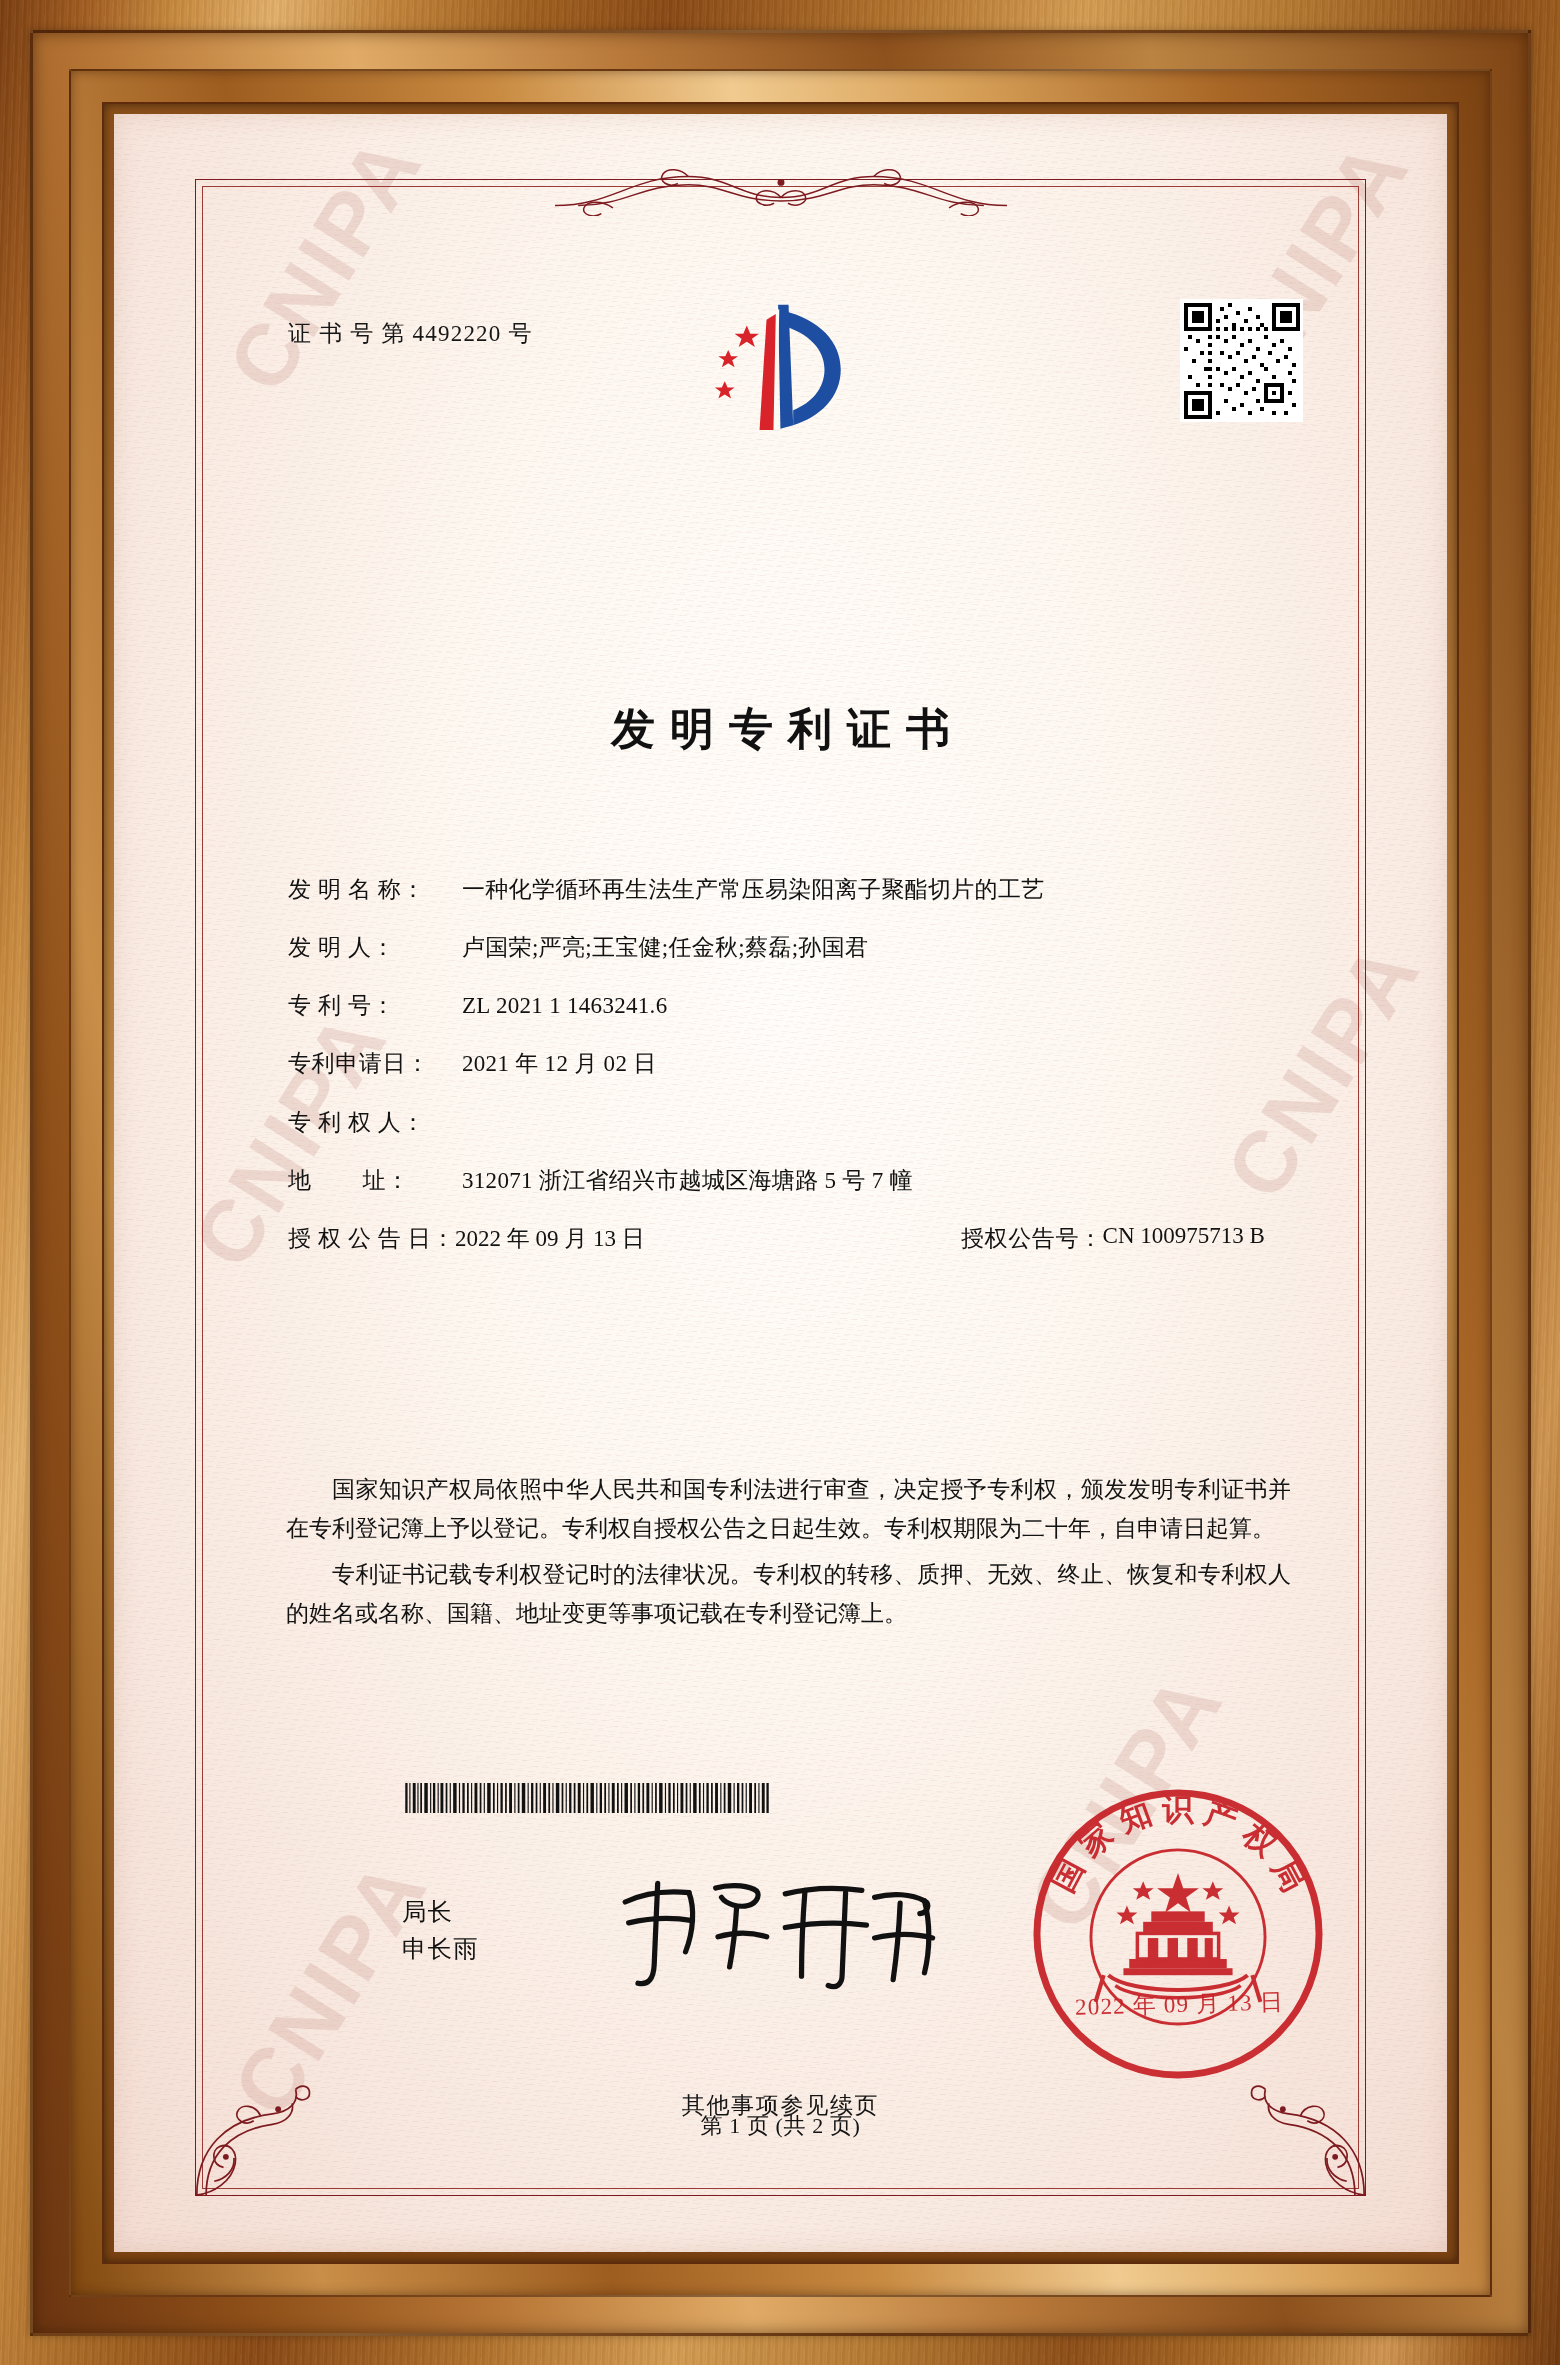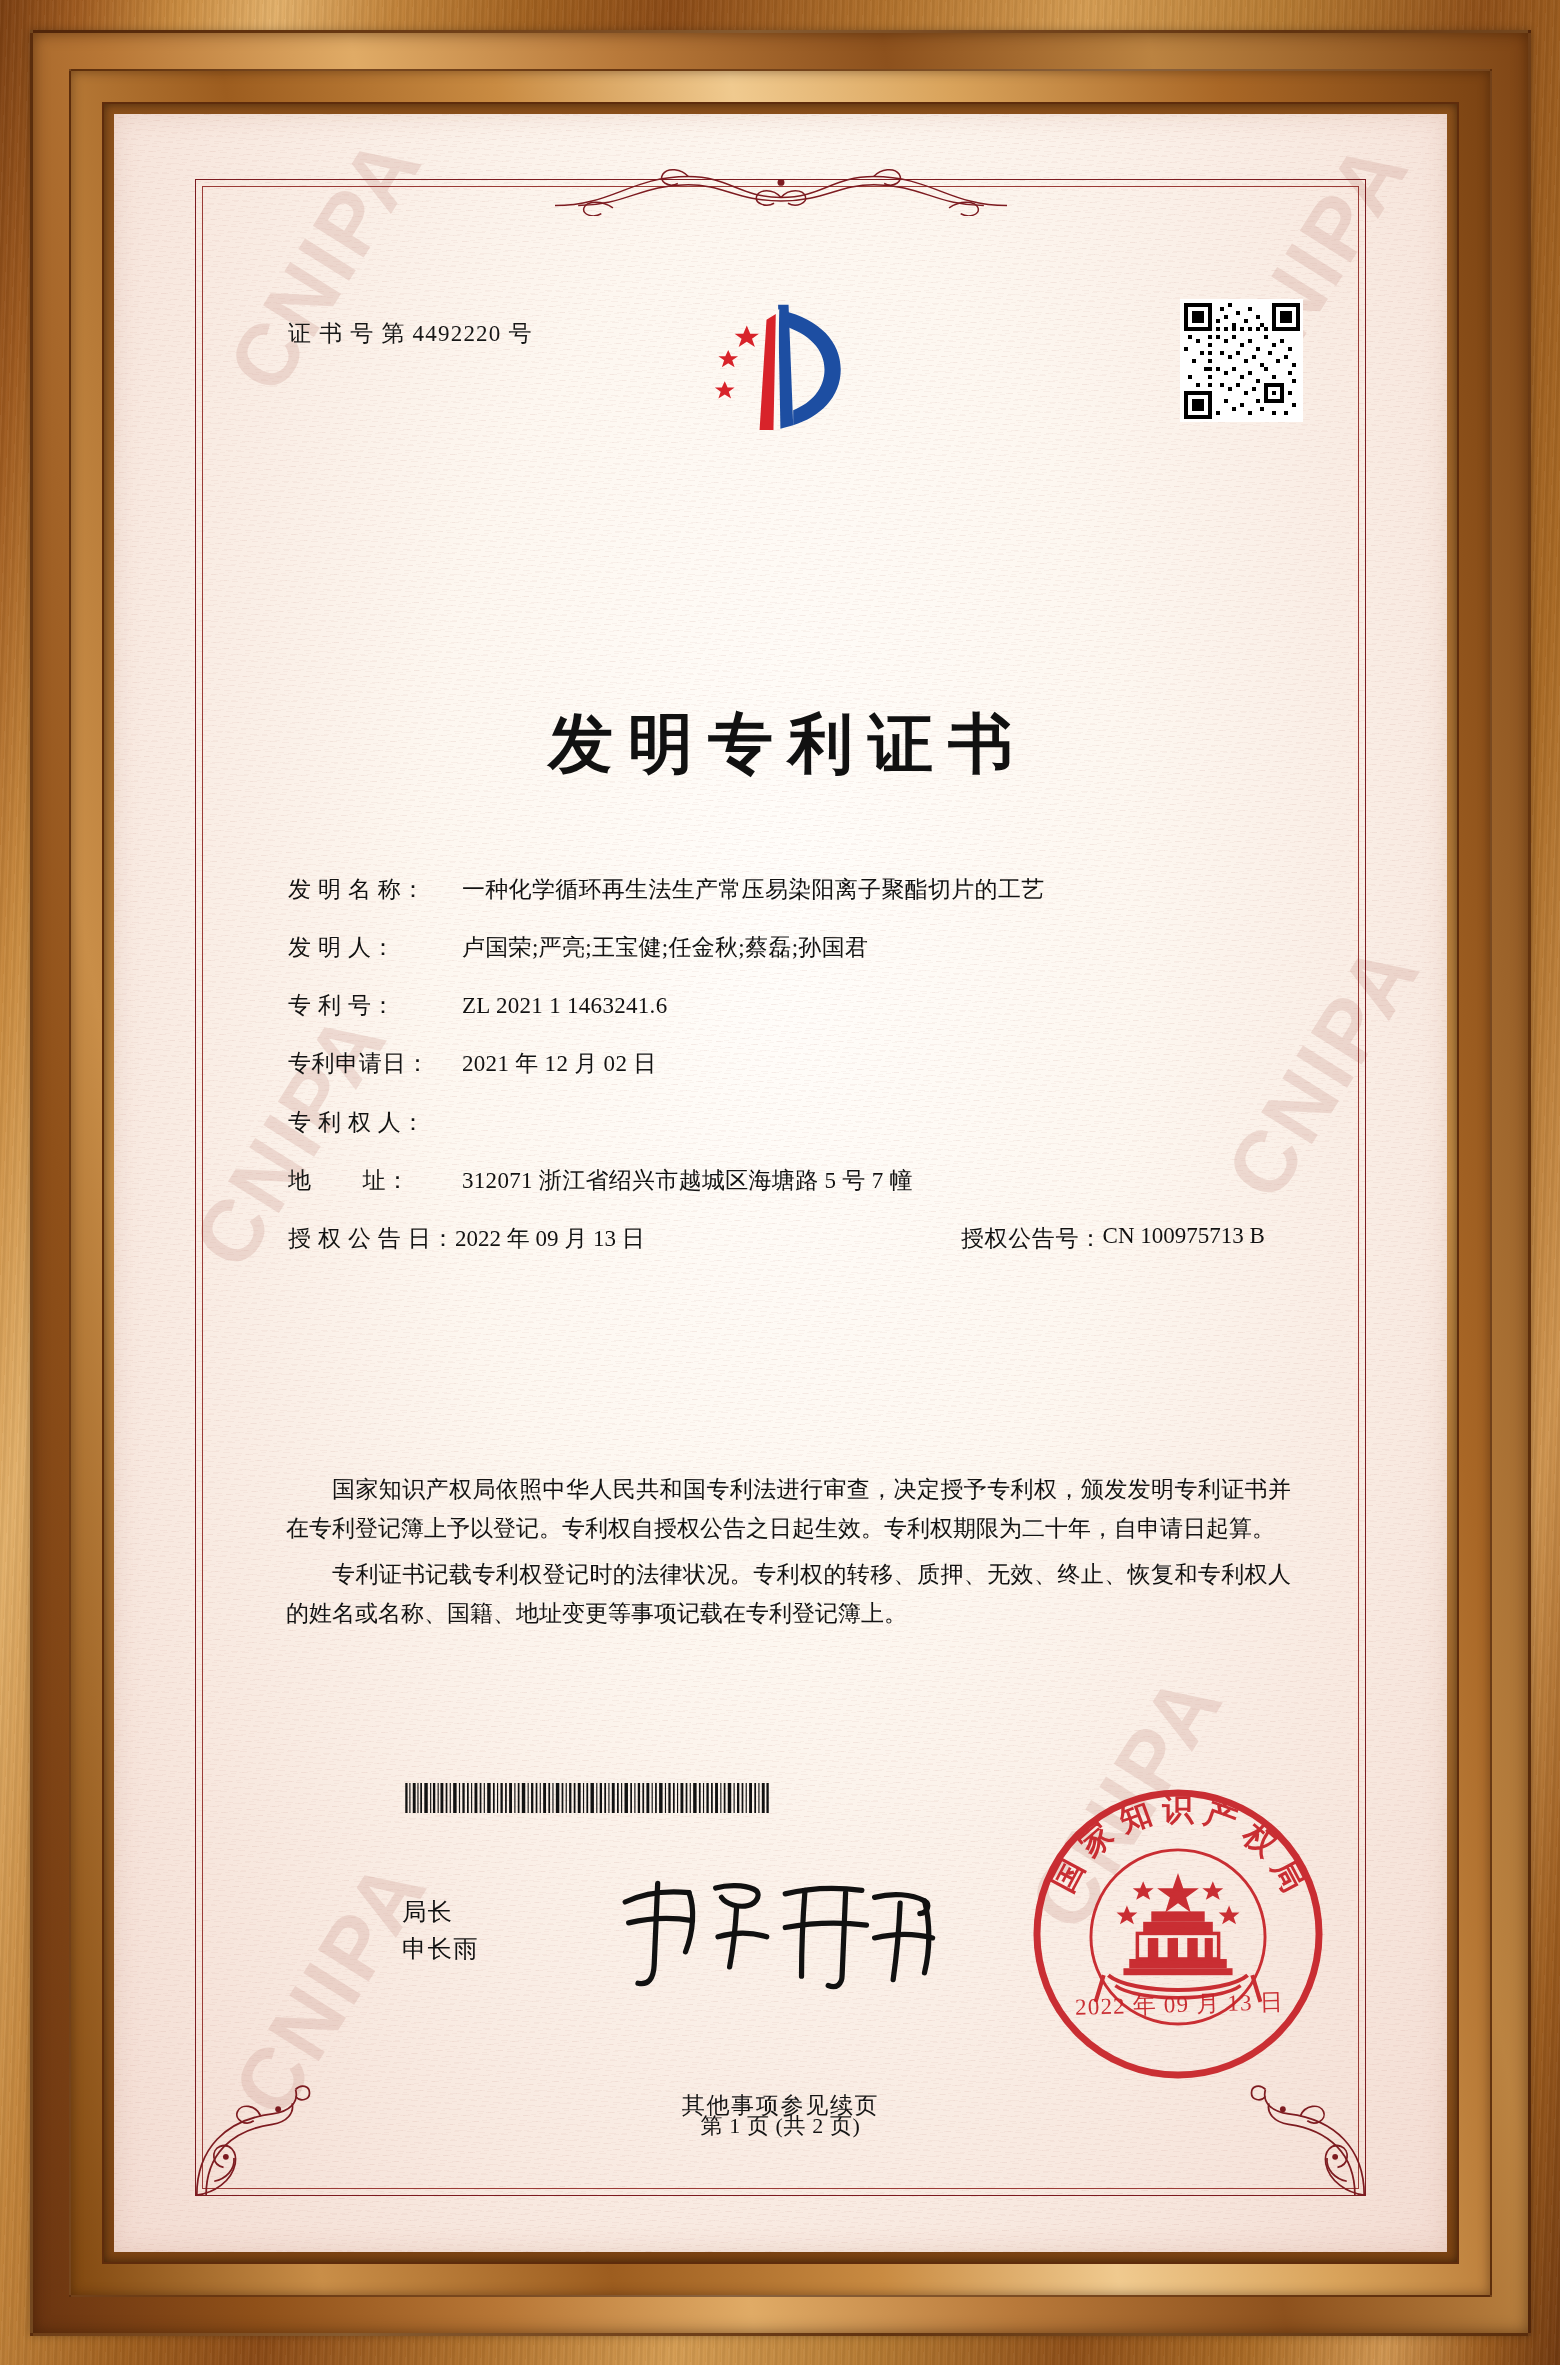--- a/index.html
+++ b/index.html
@@ -178,21 +178,21 @@
     transform: translateX(-50%);
     width: 192px;
     height: 145px;
   }
 
   .main-title {
     position: absolute;
     left: 0; right: 0;
     top: 586px;
     text-align: center;
-    font-size: 65px;
+    font-size: 44px;
     font-weight: bold;
     letter-spacing: 15px;
     color: #111;
     text-indent: 15px;
     font-family: "Liberation Serif", "DejaVu Serif", serif;
   }
 
   
   .fields {
     position: absolute;

